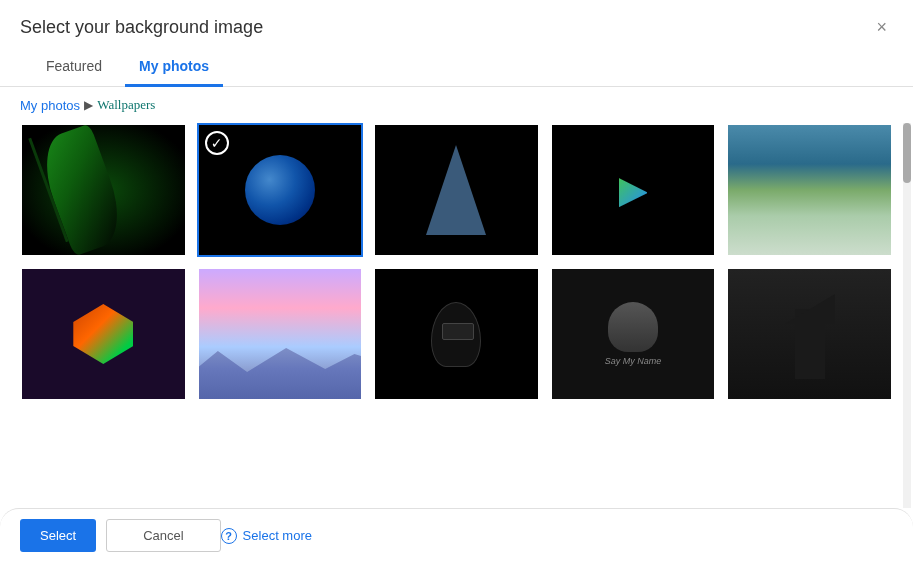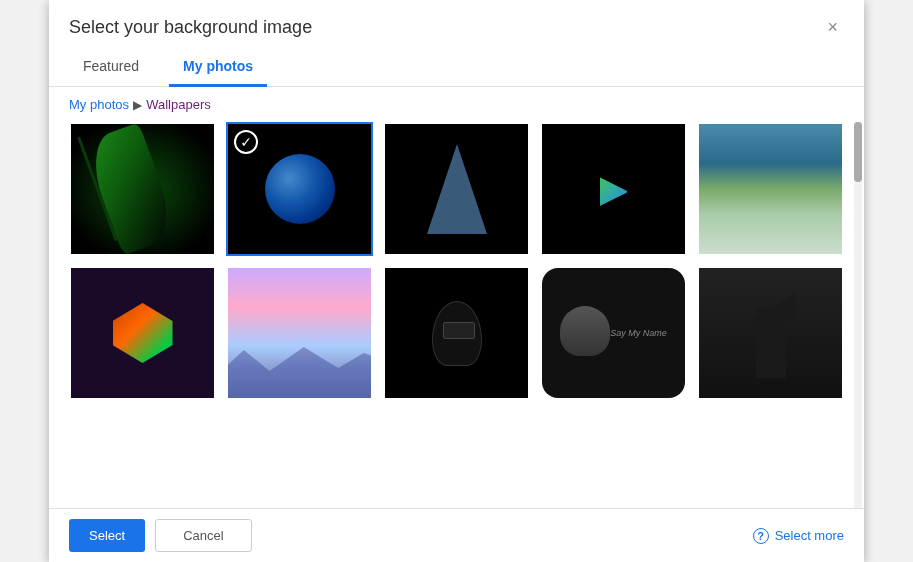--- a/index.html
+++ b/index.html
@@ -8,21 +8,21 @@
       background: #f1f1f1;
       display: flex;
       align-items: center;
       justify-content: center;
       width: 913px;
       height: 562px;
       overflow: hidden;
     }
     .dialog {
       background: #fff;
-      width: 815px;
+      width: 913px;
       height: 562px;
       display: flex;
       flex-direction: column;
       box-shadow: 0 2px 10px rgba(0,0,0,0.3);
     }
     .dialog-header {
       display: flex;
       align-items: center;
       justify-content: space-between;
       padding: 16px 20px 0 20px;
@@ -36,23 +36,23 @@
       font-size: 18px;
       color: #888;
       cursor: pointer;
       background: none;
       border: none;
       line-height: 1;
       padding: 2px 6px;
     }
     .tabs {
       display: flex;
-      padding: 10px 20px 0 20px;
+      padding: 10px 20px 0 32px;
       border-bottom: 1px solid #e0e0e0;
-      gap: 16px;
+      gap: 9px;
     }
     .tab {
       padding: 10px 14px;
       font-size: 14px;
       color: #555;
       cursor: pointer;
       border-bottom: 3px solid transparent;
       margin-bottom: -1px;
       white-space: nowrap;
     }
@@ -67,21 +67,22 @@
       padding: 10px 20px;
       font-size: 13px;
       color: #1a73e8;
       gap: 4px;
     }
     .breadcrumb-arrow {
       color: #555;
       font-size: 12px;
     }
     .breadcrumb-current {
-      color: #701a75;
+      color: #0f766e;
+      font-family: Liberation Serif, serif;
     }
     .breadcrumb-link {
       cursor: pointer;
       color: #1a73e8;
     }
     .image-grid-container {
       flex: 1;
       overflow-y: auto;
       padding: 0 20px 10px 20px;
       position: relative;
@@ -246,22 +247,21 @@
     }
     .img-face {
       width: 100%;
       height: 130px;
       background: #111;
       display: flex;
       align-items: center;
       justify-content: center;
       font-size: 10px;
       color: #555;
-      flex-direction: row;
-      border-radius: 16px;
+      flex-direction: column;
     }
     .img-face-skull {
       width: 50px;
       height: 50px;
       border-radius: 50% 50% 40% 40%;
       background: linear-gradient(180deg, #555 0%, #333 100%);
       margin-bottom: 4px;
     }
     .img-face-text {
       color: #888;
@@ -306,42 +306,43 @@
       right: 0;
       top: 0;
       width: 8px;
       height: 60px;
       background: #aaa;
       border-radius: 4px;
     }
     .dialog-footer {
       display: flex;
       align-items: center;
-      justify-content: space-between;
+      justify-content: flex-start;
       padding: 10px 20px;
       border-top: 1px solid #e0e0e0;
+      border-radius: 19px;
     }
     .footer-left {
       display: flex;
       gap: 10px;
     }
     .btn-select {
       background: #1a73e8;
       color: #fff;
       border: none;
       padding: 8px 20px;
       font-size: 13px;
       border-radius: 3px;
       cursor: pointer;
     }
     .btn-cancel {
       background: #fff;
       color: #555;
       border: 1px solid #ccc;
-      padding: 8px 27px;
+      padding: 8px 36px;
       font-size: 13px;
       border-radius: 3px;
       cursor: pointer;
     }
     .footer-right {
       display: flex;
       align-items: center;
       gap: 6px;
       color: #1a73e8;
       font-size: 13px;

